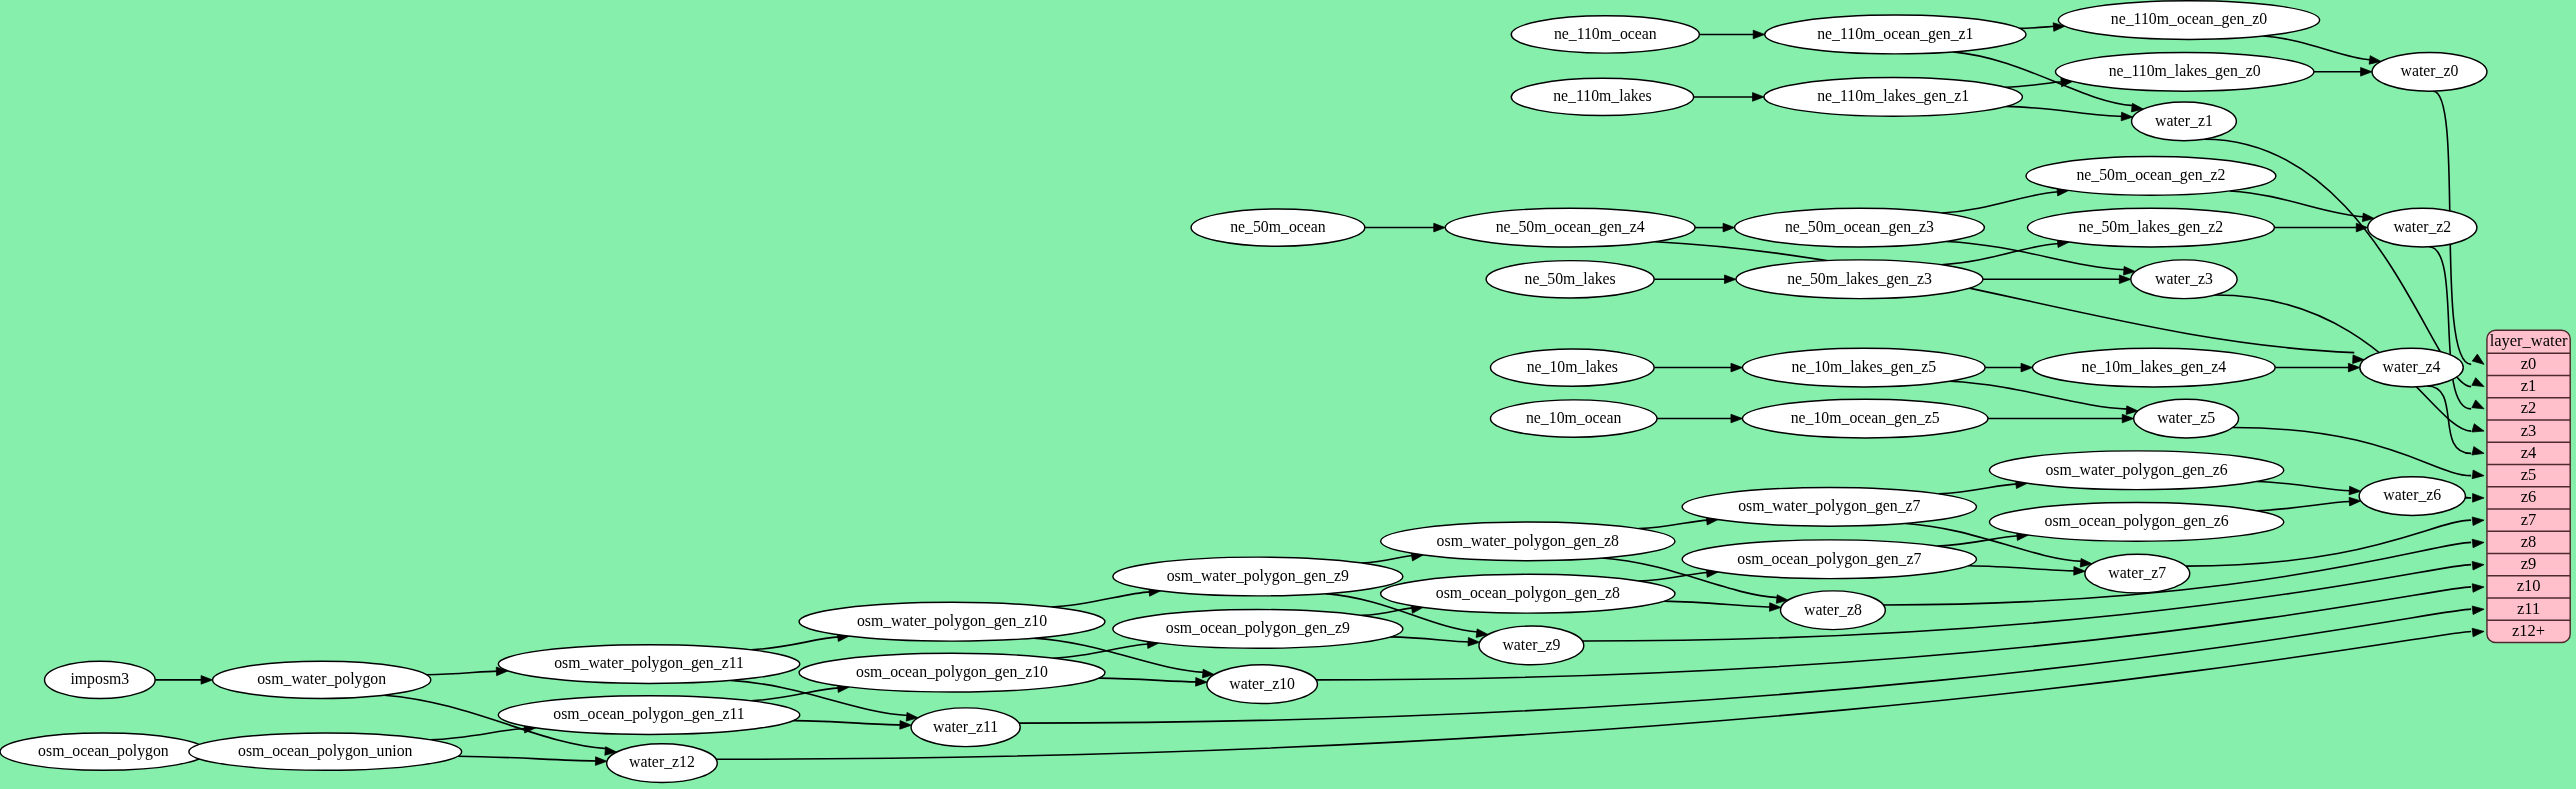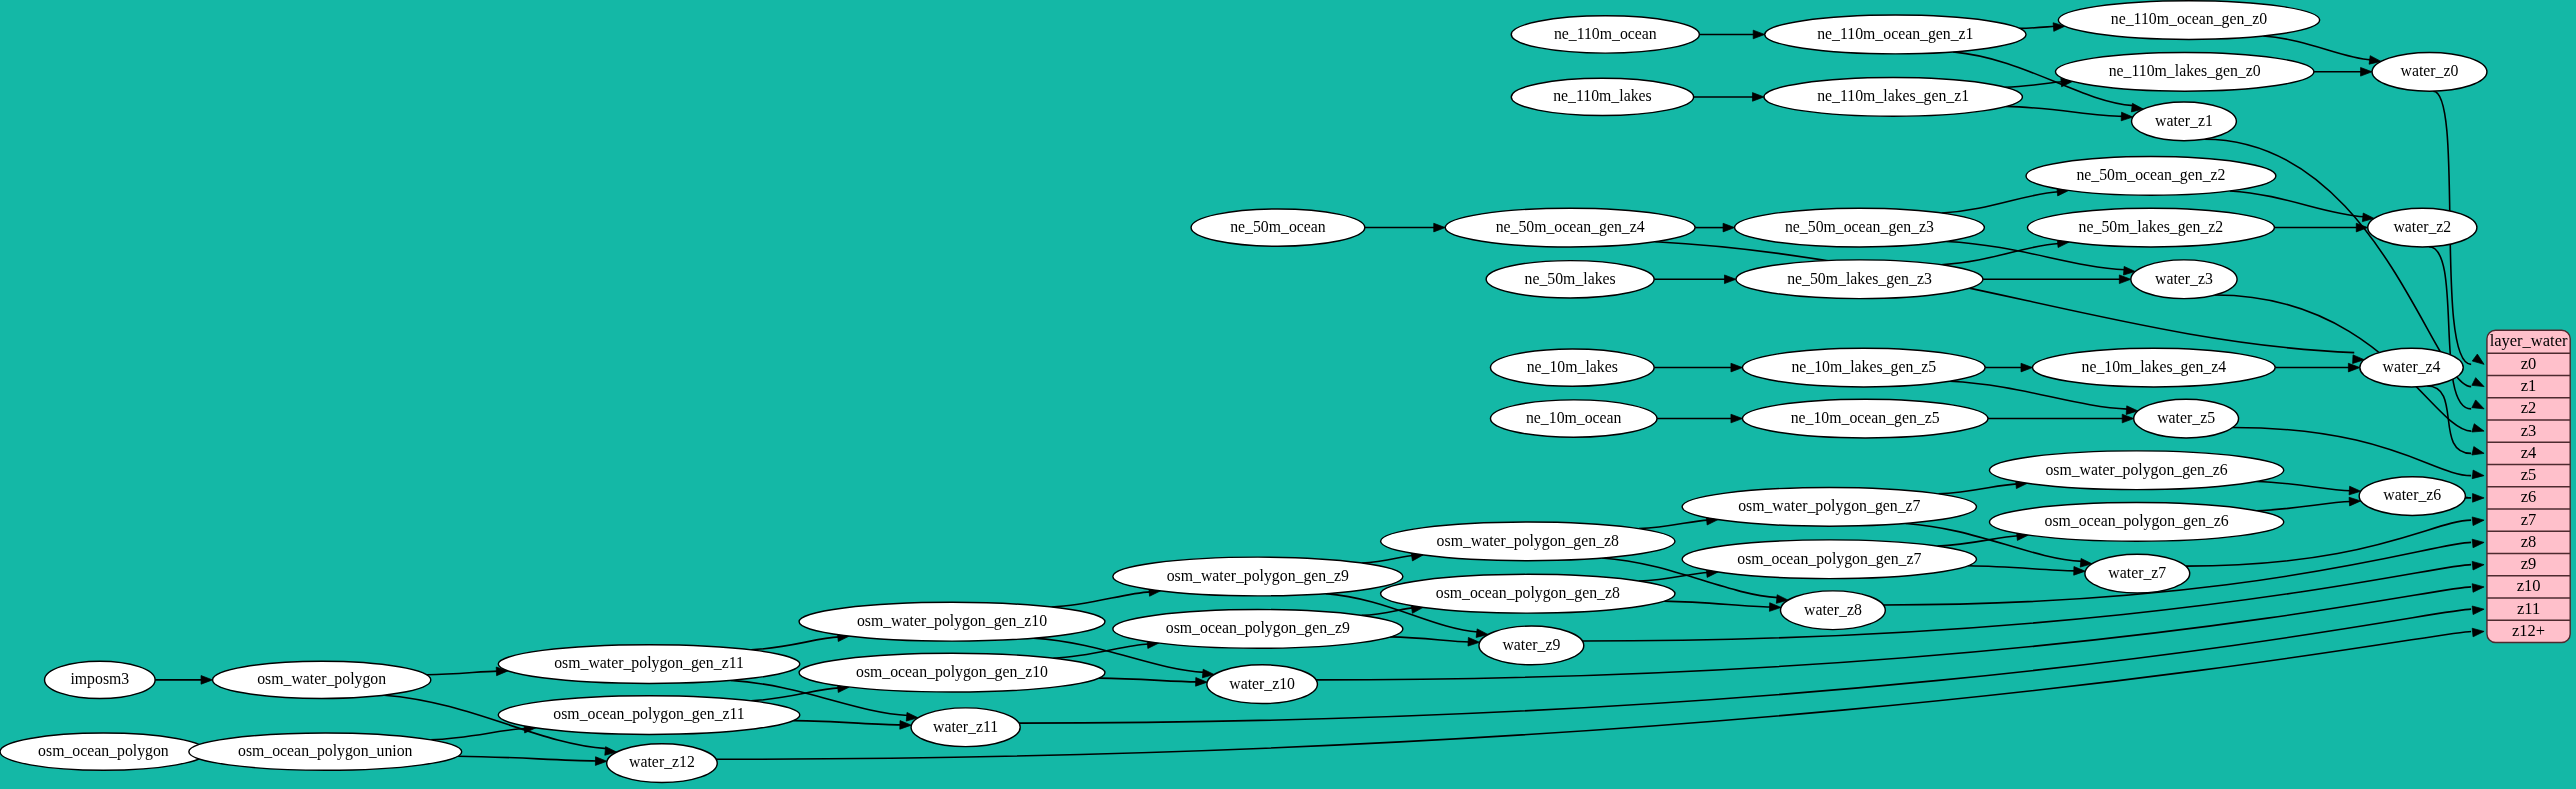--- a/index.html
+++ b/index.html
@@ -1,17 +1,17 @@
 <!DOCTYPE html>
 <html style="font-size:11.5px"><head>
 <meta charset="utf-8">
 <style>
   html,body{margin:0;padding:0;background:#ffffff;}
   body{font-family:"Liberation Serif", serif;}
-  #stage{position:relative;width:2576px;height:789px;background:#14b8a6;overflow:hidden;}
+  #stage{position:relative;width:2576px;height:789px;background:#86efac;overflow:hidden;}
   svg{display:block;}
   .node-ell{fill:#ffffff;stroke:#000000;stroke-width:2;}
   .node-label{font-family:"Liberation Serif", serif;font-size:22px;fill:#000;text-anchor:middle;dominant-baseline:middle;}
   .edge{fill:none;stroke:#000000;stroke-width:2.2;}
   .arrow{fill:#000000;stroke:#000000;stroke-width:1;}
   .tbl-text{font-family:"Liberation Serif", serif;font-size:23px;fill:#000;text-anchor:middle;dominant-baseline:middle;}
   .tbl-head-text{font-family:"Liberation Serif", serif;font-size:23px;fill:#000;text-anchor:middle;dominant-baseline:middle;}
 </style>
 </head>
 <body>

